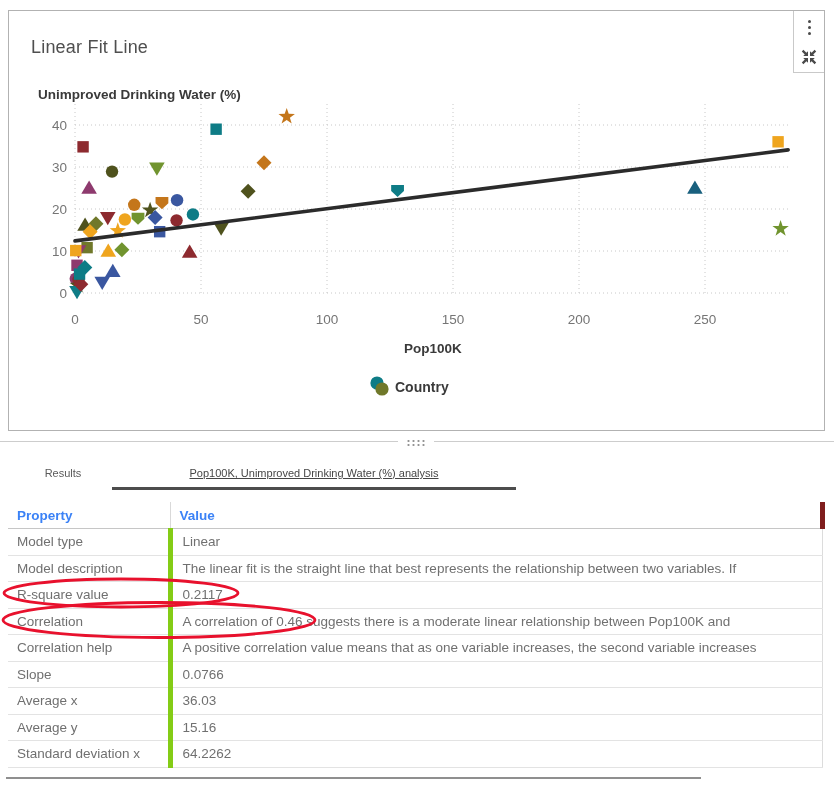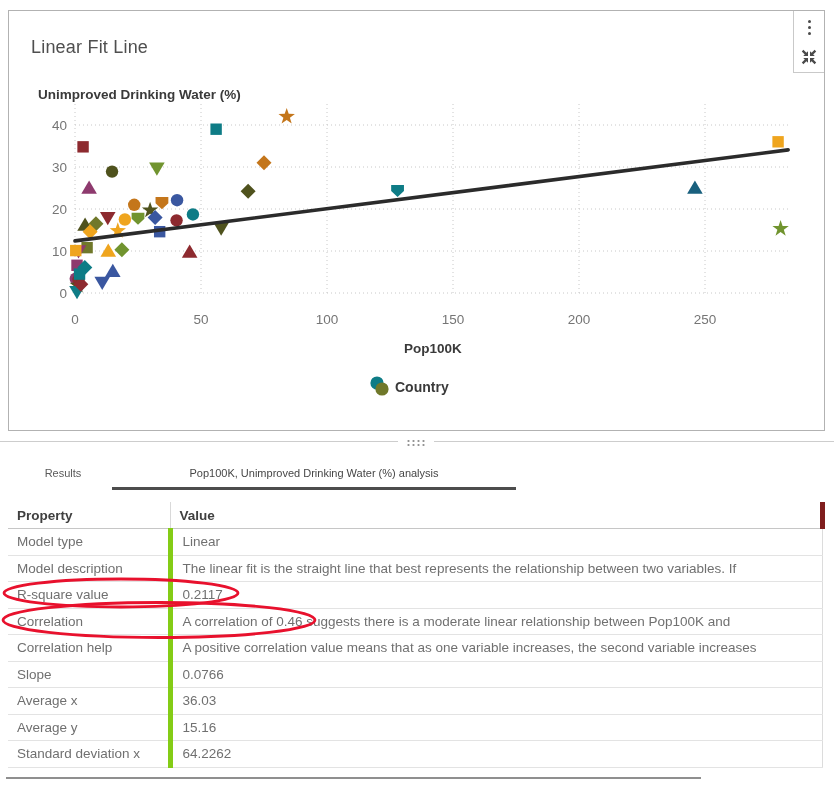--- a/index.html
+++ b/index.html
@@ -44,21 +44,21 @@
   .tab-inactive{color:#5a5a5a;}
   .tab-active{color:#464646;}
   .tab-underline{position:absolute;top:487px;height:3px;background:#4d4d4d;}
   
   .results-table{
     position:absolute;left:8px;top:502px;width:817px;
     border-collapse:collapse;table-layout:fixed;font-size:13.5px;
   }
   .results-table col.c1{width:162px;}
   .results-table th{
-    height:26px;text-align:left;font-weight:bold;color:#404040;
+    height:26px;text-align:left;font-weight:bold;color:#3b82f6;
     border-bottom:1px solid #c6c6c6;padding:0 0 0 9px;
   }
   .results-table th:last-child{border-right:5px solid #7f1d1d;margin-left:12px;}
   .results-table td{
     height:25.5px;color:#707070;border-bottom:1px solid #e3e3e3;
     padding:0 0 0 9px;white-space:nowrap;overflow:hidden;
   }
   .results-table td.prop{border-right:5px solid #84cc16;}
   .results-table td.val{padding-left:10px;border-right:1px solid #dcdcdc;}
   .results-table th.prop-h{border-right:1px solid #d9d9d9;}
@@ -168,21 +168,21 @@
         <text x="384" y="319" font-size="14" font-weight="bold" fill="#3a3a3a">Country</text>
       </g>
     </svg>
 </div>
 
 <div class="splitter-line" style="left:0;width:398px;"></div>
 <div class="splitter-line" style="left:434px;width:400px;"></div>
 <div class="grip" style="left:406px;top:438px;"></div>
 
 <div class="tab tab-inactive" style="left:28px;width:70px;">Results</div>
-<div class="tab tab-active" style="left:112px;width:404px;">Pop100K, Unimproved Drinking Water (%) analysis</div>
+<div class="tab tab-active" style="left:112px;width:404px;text-decoration:underline;">Pop100K, Unimproved Drinking Water (%) analysis</div>
 <div class="tab-underline" style="left:112px;width:404px;"></div>
 
 <table class="results-table">
   <colgroup>
       <col class="c1">
       <col>
     </colgroup>
   <thead>
     <tr>
       <th class="prop-h">Property</th>

